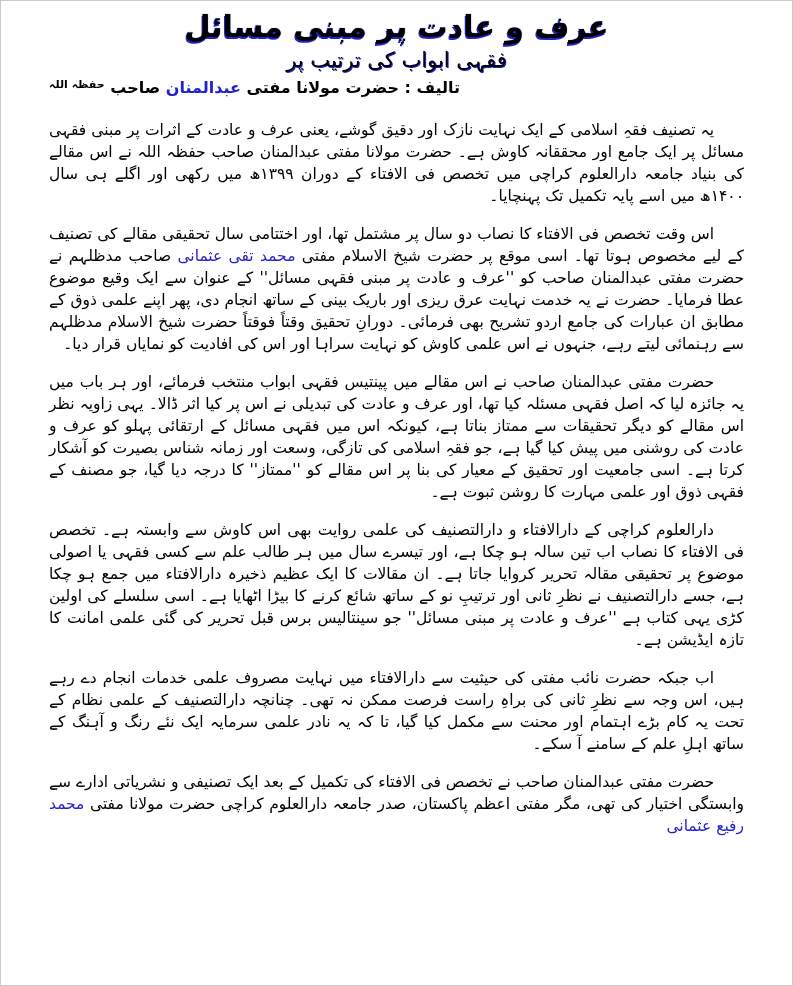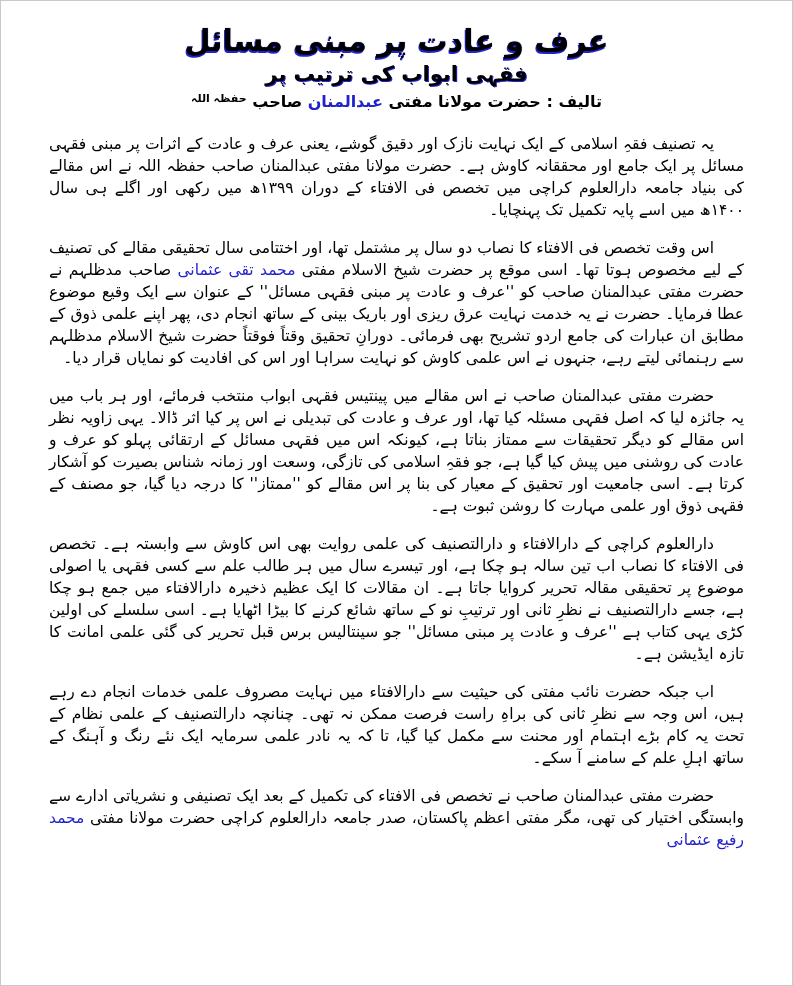--- a/index.html
+++ b/index.html
@@ -12,42 +12,42 @@
     height: 986px;
     overflow: hidden;
     font-family: "DejaVu Sans", sans-serif;
     box-sizing: border-box;
   }
   .page {
     box-sizing: border-box;
     width: 793px;
     height: 986px;
     border: 1px solid #c9c9c9;
-    padding: 20px 48px 8px 48px;
+    padding: 6px 48px 8px 48px;
     direction: rtl;
   }
   .title {
     margin: 2px 0 0 0;
     text-align: center;
     font-size: 30px;
     font-weight: bold;
     color: #000000;
     text-shadow: -1px 2px 0 var(--accent, #2020c8), 0 0 1px var(--accent, #2020c8);
     letter-spacing: 1px;
   }
   .subtitle {
     margin: 4px 0 2px 0;
     text-align: center;
     font-size: 21px;
-    font-weight: bold;
+    font-weight: normal;
     color: #000000;
     text-shadow: 1px 1px 0 var(--accent, #2020c8);
   }
   .byline {
-    text-align: center;
+    text-align: left;
     font-size: 16px;
     font-weight: bold;
     color: #000000;
     line-height: 27px;
   }
   .seg.blue { color: var(--accent, #2020c8); }
   .seg.small { font-size: 11px; position: relative; top: -5px; }
   .body-text {
     margin-top: 6px;
   }

